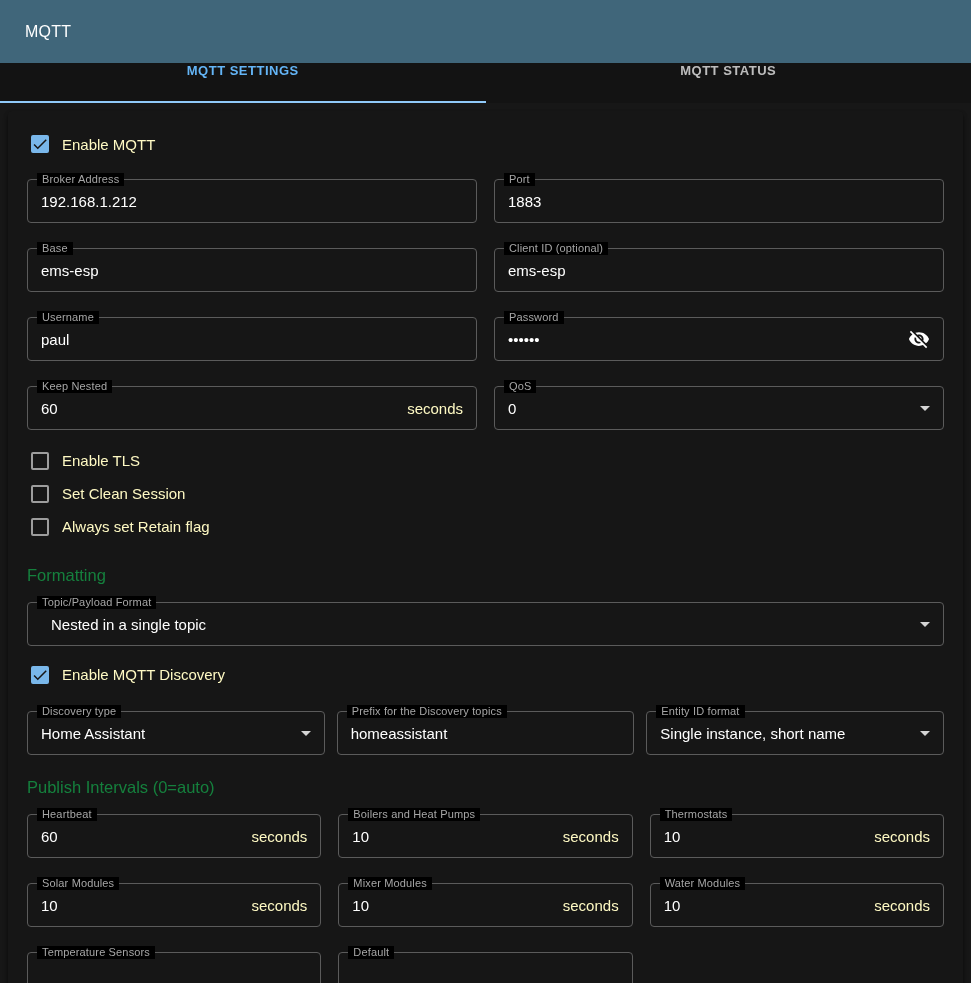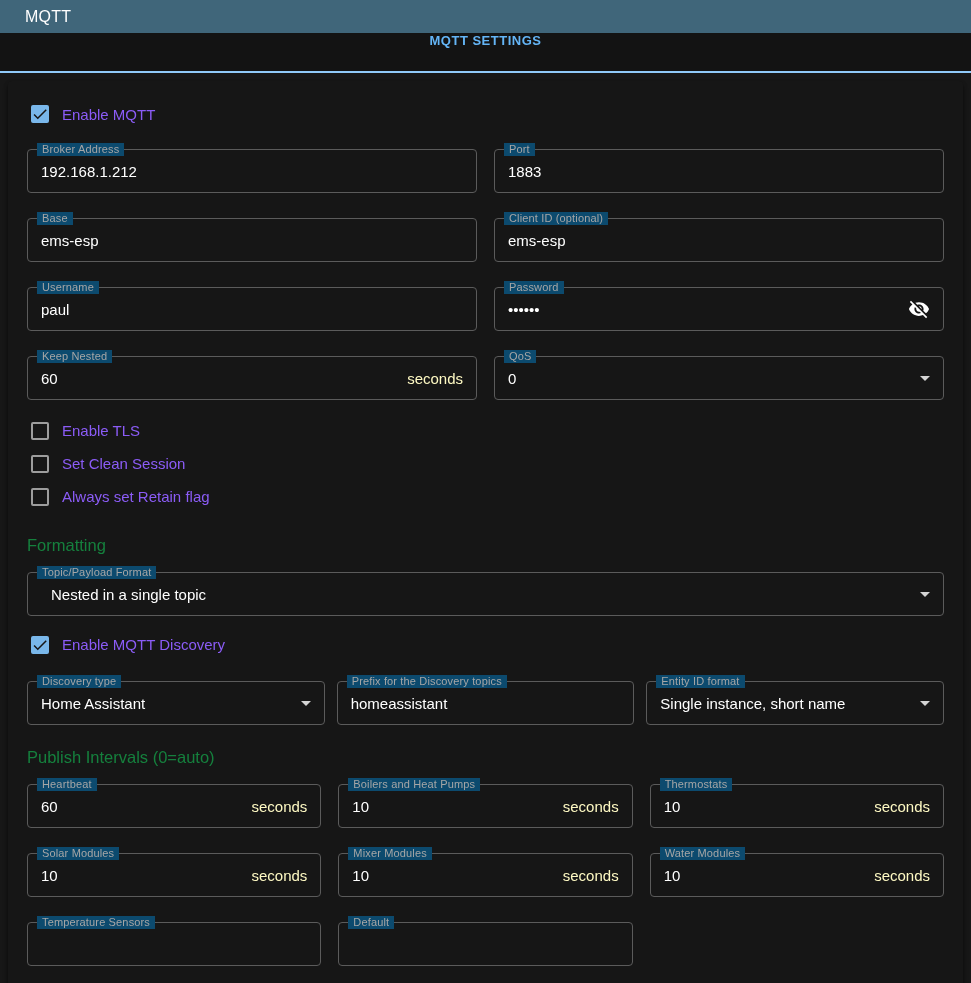--- a/index.html
+++ b/index.html
@@ -5,21 +5,21 @@
   * { box-sizing: border-box; margin: 0; padding: 0; }
   html, body {
     width: 971px; height: 983px;
     background: #171717;
     font-family: "Liberation Sans", sans-serif;
     overflow: hidden;
     -webkit-font-smoothing: antialiased;
   }
   
   .appbar {
-    height: 33px; background: #40667A;
+    height: 63px; background: #40667A;
     display: flex; align-items: center;
     padding: 0 25px;
     color: #fff; font-size: 16px; letter-spacing: 0.2px;
     box-shadow: 0 2px 4px rgba(0,0,0,.3);
   }
   
   .tabs {
     height: 40px; background: #131313;
     display: flex;
   }
@@ -47,33 +47,33 @@
   }
   .check-row.first { margin: 6px 0 10px 0; height: 30px; }
   .cbox {
     width: 18px; height: 18px;
     border: 2px solid #9d9d9d; border-radius: 2px;
     margin: 0 13px 0 4px; position: relative; flex-shrink: 0;
   }
   .cbox.checked { background: #79b7ea; border-color: #79b7ea; }
   .cbox svg { display: none; position: absolute; top: -2px; left: -2px; }
   .cbox.checked svg { display: block; }
-  .check-label { color: #8b5cf6; font-size: 15px; }
+  .check-label { color: #fef9c3; font-size: 15px; }
   
   .tfield {
     position: relative;
     border: 1px solid #5b5b5b; border-radius: 4px;
     height: 44px;
     display: flex; align-items: center;
     padding: 0 13px;
   }
   .tfield .flabel {
     position: absolute; top: -7px; left: 9px;
     font-size: 11px; line-height: 13px;
-    color: #a6a6a6; background: #0c4a6e;
+    color: #a6a6a6; background: #000000;
     padding: 0 5px; white-space: nowrap; letter-spacing: 0.15px; text-align: right;
   }
   .tfield input {
     flex: 1; min-width: 0;
     background: transparent; border: none; outline: none;
     color: #fff; font-size: 15px;
     font-family: "Liberation Sans", sans-serif;
   }
   .tfield .adorn { margin-left: 10px; color: #fef9c3; font-size: 15px; white-space: nowrap; }
   .tfield.select { cursor: pointer; }
@@ -96,20 +96,23 @@
 <body>
 
 <header class="appbar">
   <span>MQTT</span>
 </header>
 
 <nav class="tabs">
   <div class="tab active">
     <span>MQTT SETTINGS</span>
   </div>
+  <div class="tab">
+    <span>MQTT STATUS</span>
+  </div>
 </nav>
 
 <main class="card">
 
   <div class="check-row first">
     <span class="cbox checked">
       <svg width="18" height="18" viewBox="0 0 24 24">
           <path fill="#161616" d="M9 16.17L4.83 12l-1.42 1.41L9 19 21 7l-1.41-1.41z"></path>
         </svg>
     </span>

